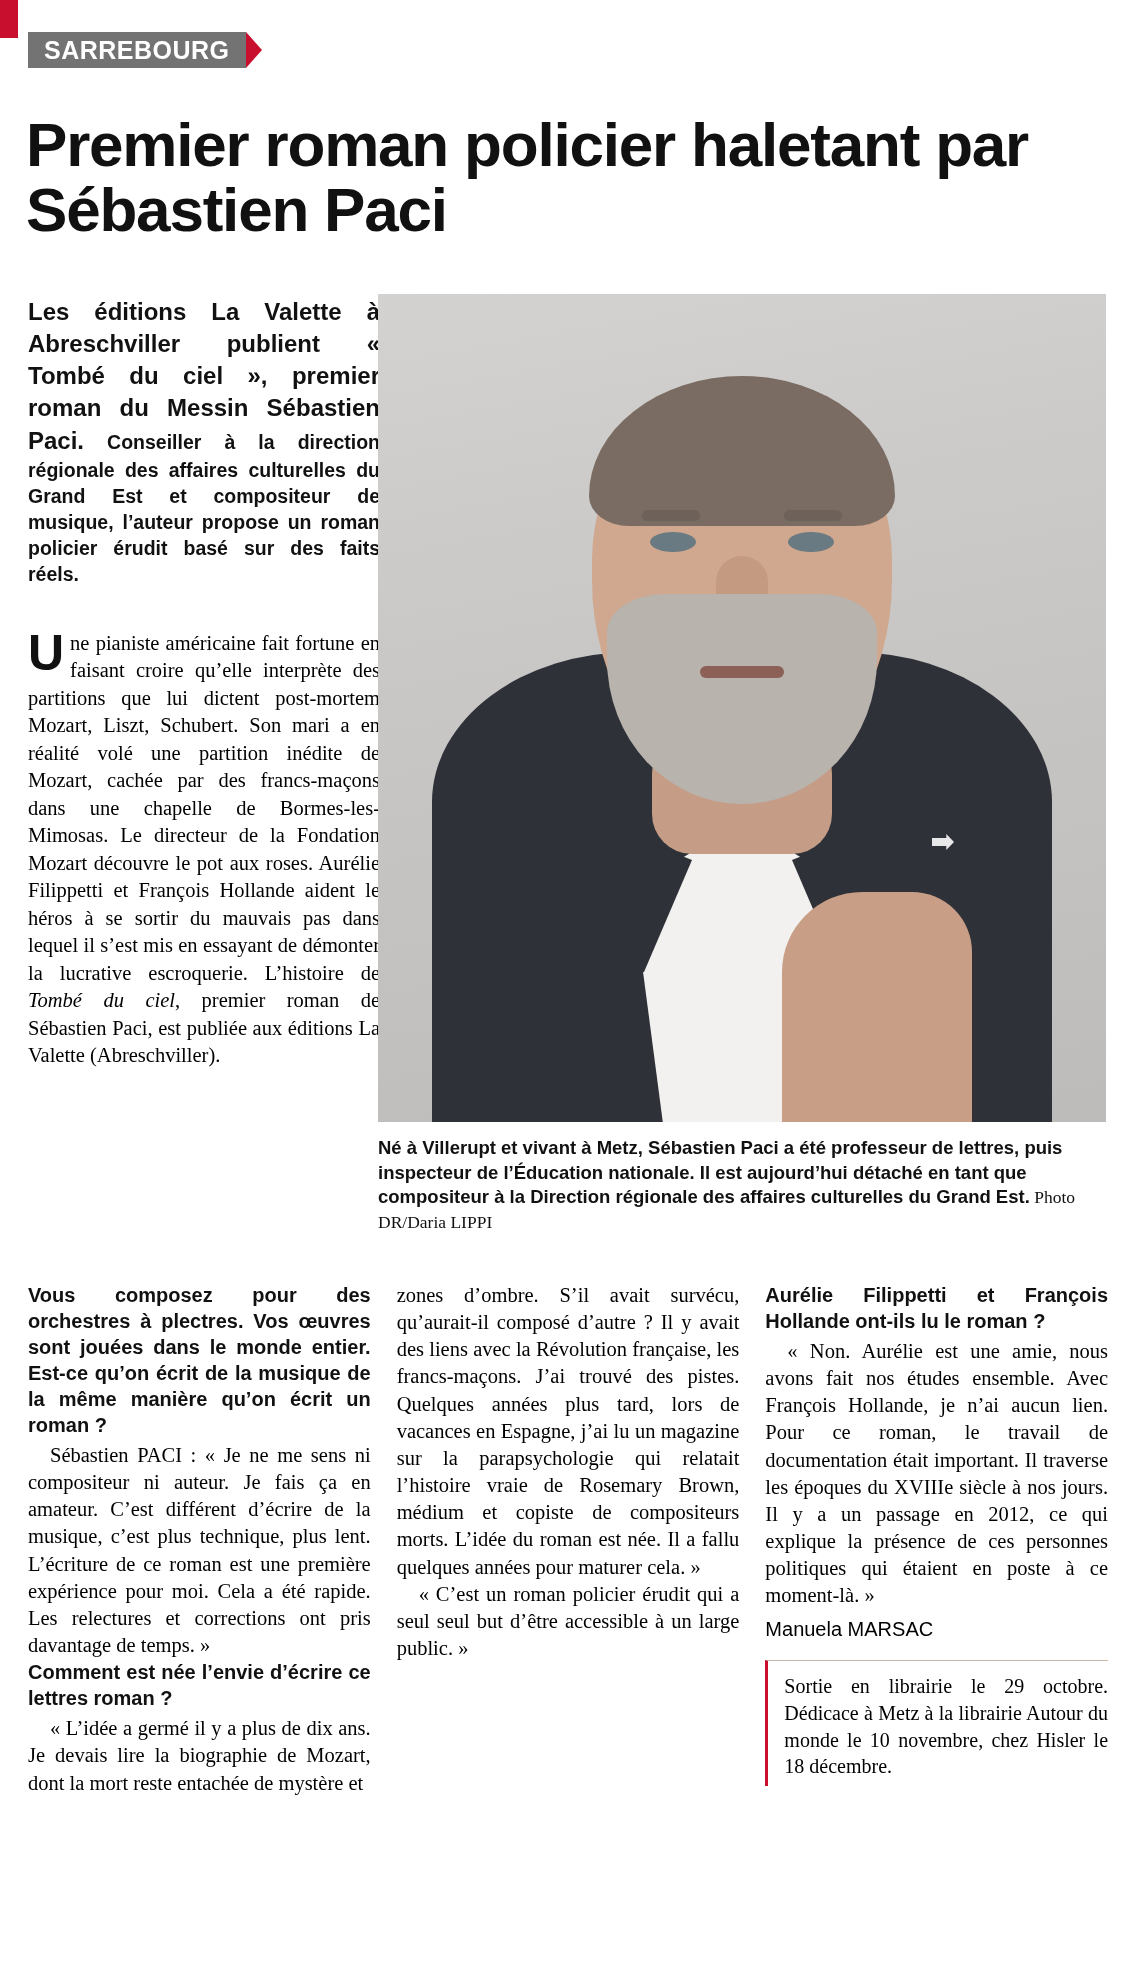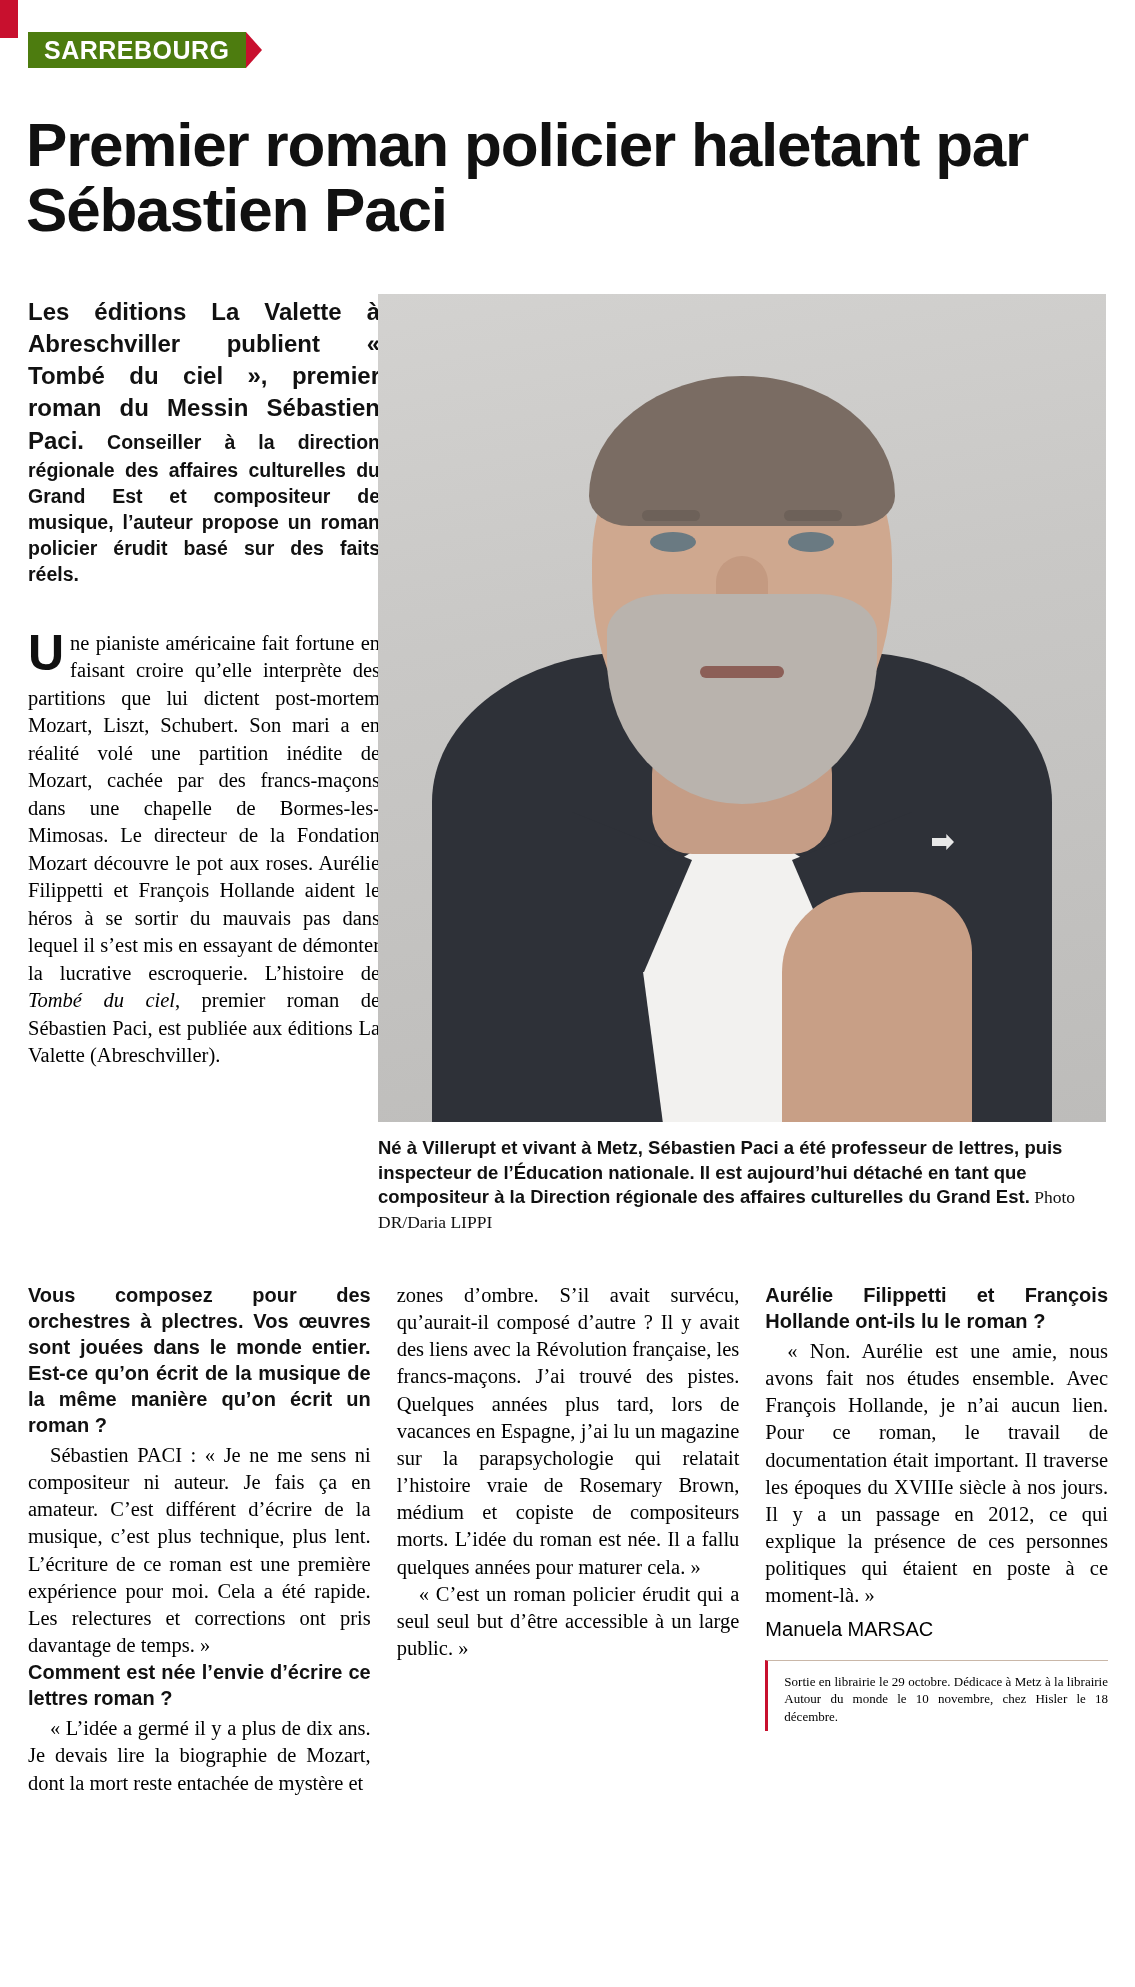--- a/index.html
+++ b/index.html
@@ -32,21 +32,21 @@
   }
   .kicker-wrap {
     position: absolute;
     left: 28px;
     top: 32px;
     display: flex;
     align-items: stretch;
     height: 36px;
   }
   .kicker {
-    background: #4d7c0f;
+    background: #737373;
     color: #fff;
     font-family: "Liberation Sans", sans-serif;
     font-weight: bold;
     font-size: 25px;
     letter-spacing: 0.5px;
     padding: 4px 16px 4px 16px;
     display: flex;
     align-items: center;
     line-height: 1;
   }
@@ -306,21 +306,21 @@
     font-weight: normal;
     font-size: 20px;
     text-align: left;
     margin-top: 6px;
   }
   .infobox {
     margin-top: 18px;
     border-top: 1px solid #c9b7a8;
     border-left: 3px solid #c8102e;
     padding: 12px 0 6px 16px;
-    font-size: 13px;
+    font-size: 20px;
     line-height: 1.34;
     text-align: justify;
   }
 </style>
 </head>
 <body>
 
 <div class="page">
 
   <div class="redbar"></div>

